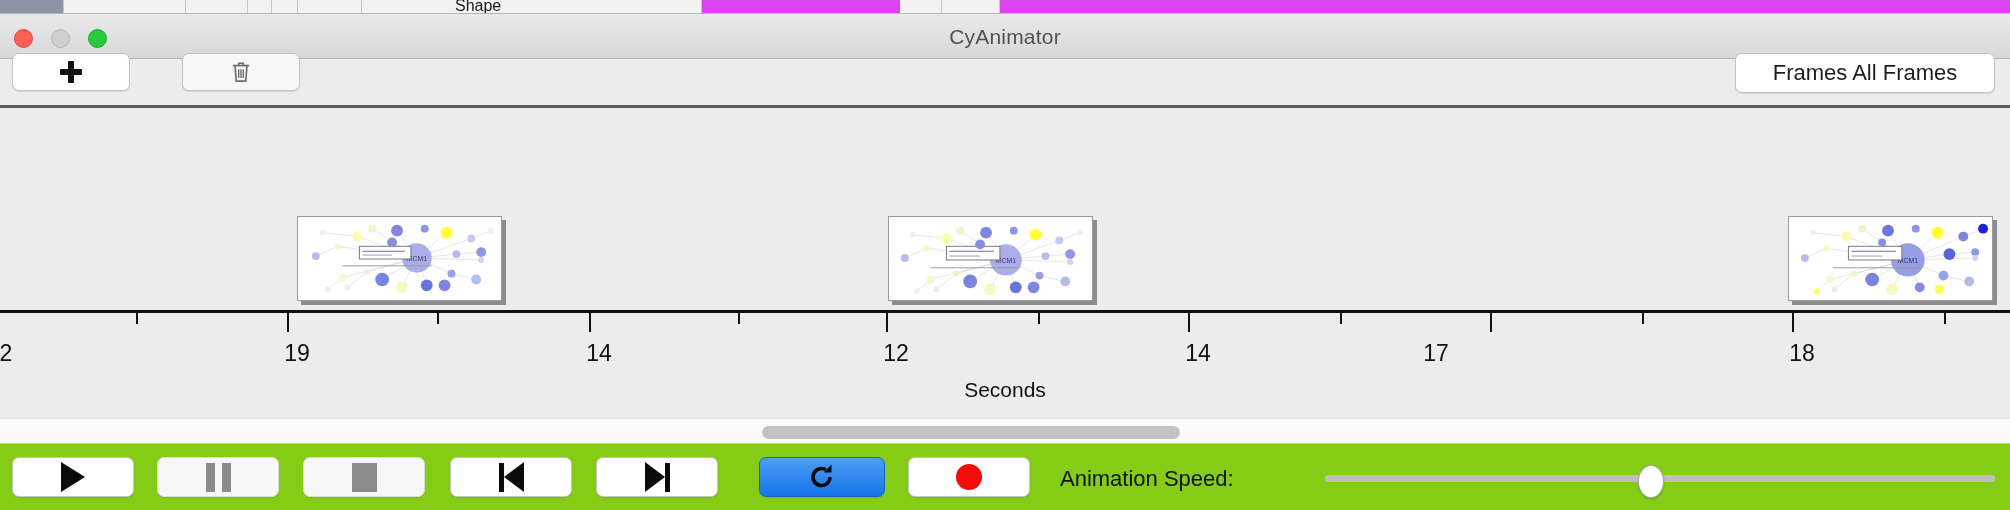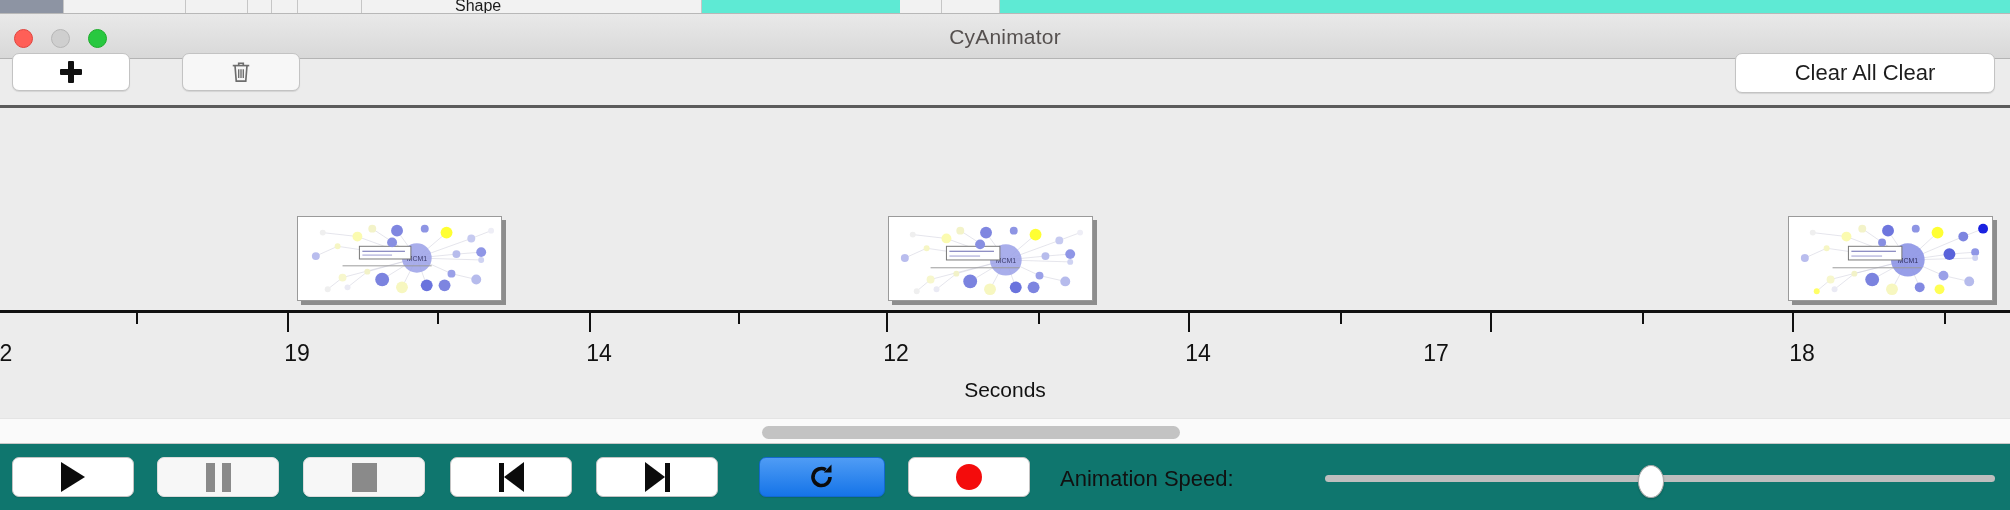--- a/index.html
+++ b/index.html
@@ -8,21 +8,21 @@
     overflow: hidden;
     font-family: "Liberation Sans", sans-serif;
     background: #ececec;
   }
 
   #app { position: relative; width: 2010px; height: 510px; }
 
   
   .bg-strip {
     position: absolute; left: 0; top: 0; width: 2010px; height: 14px;
-    background: #5eead4;
+    background: #d946ef;
     border-bottom: 1px solid #b8b8b8;
     overflow: hidden;
   }
   .bg-tab {
     position: absolute; top: 0; height: 14px;
     background: #f2f2f2; border-right: 1px solid #c6c6c6;
   }
   .bg-dark { background: #8d94a3; }
   .bg-ghost-text {
     position: absolute; top: -3px; font-size: 16px; color: #1b1b1b;
@@ -123,21 +123,21 @@
     border-bottom: 1px solid #c9c9c9;
   }
   .scrollthumb {
     position: absolute; top: 7px; height: 13px; border-radius: 7px;
     background: #c3c3c3;
   }
 
   
   .controls {
     position: absolute; left: 0; top: 444px; width: 2010px; height: 66px;
-    background: #0f766e;
+    background: #84cc16;
   }
   .cbtn {
     position: absolute; top: 13px; height: 40px;
     background: #ffffff; border: 1px solid #c3c3c3; border-radius: 7px;
     box-shadow: 0 1px 1px rgba(0,0,0,.10);
     display: flex; align-items: center; justify-content: center;
     cursor: default; user-select: none;
   }
   .cbtn.disabled { background: #f7f7f7; border-color: #dcdcdc; }
   .cbtn.active {
@@ -206,21 +206,21 @@
   <div class="btn btn-del dim">
     <svg class="glyph-trash" viewBox="0 0 24 26">
       <path d="M3 6 H21" stroke="#6d6d6d" stroke-width="1.8" fill="none"></path>
       <path d="M9.5 6 V3.5 H14.5 V6" stroke="#6d6d6d" stroke-width="1.8" fill="none"></path>
       <path d="M5.5 6.5 L6.8 23 H17.2 L18.5 6.5" stroke="#6d6d6d" stroke-width="1.8" fill="none"></path>
       <path d="M9.5 10 V19.5 M12 10 V19.5 M14.5 10 V19.5" stroke="#6d6d6d" stroke-width="1.5" fill="none"></path>
     </svg>
   </div>
 
   <div class="btn btn-clear">
-    <span>Clear All Clear</span>
+    <span>Frames All Frames</span>
   </div>
 
   <div class="canvas">
 
     <div class="thumb" style="left:297px;top:108px;width:205px;height:85px;">
       <svg viewBox="0 0 205 85" preserveAspectRatio="none">
         <g stroke="#c9c9d8" stroke-width="0.5" fill="none">
           <path d="M120 42 L60 20 M120 42 L40 30 M120 42 L75 12 M120 42 L100 14 M120 42 L150 16 M120 42 L175 22
                    M120 42 L160 38 M120 42 L185 44 M120 42 L155 58 M120 42 L130 70 M120 42 L105 72 M120 42 L85 64
                    M120 42 L70 56 M120 42 L45 62 M120 42 L95 26 M60 20 L25 16 M40 30 L18 40 M175 22 L195 14

